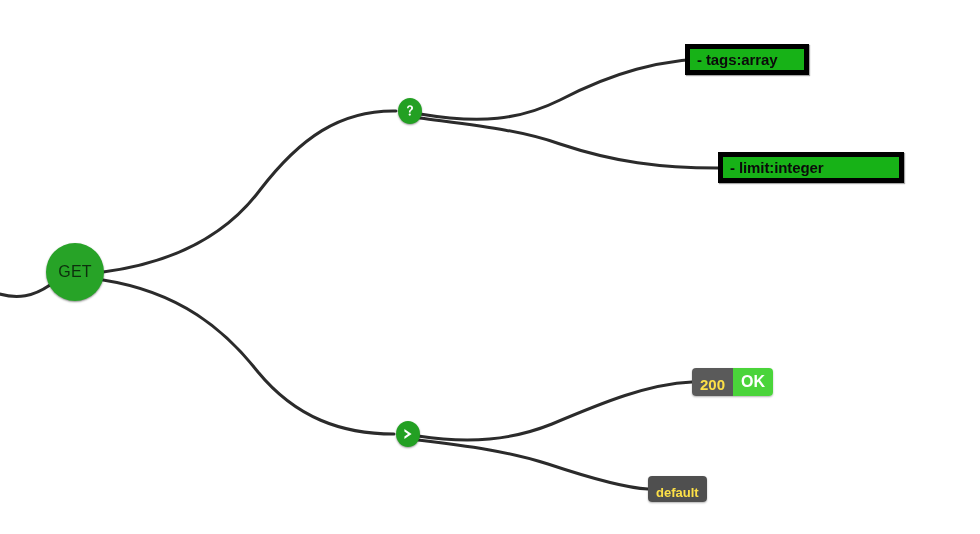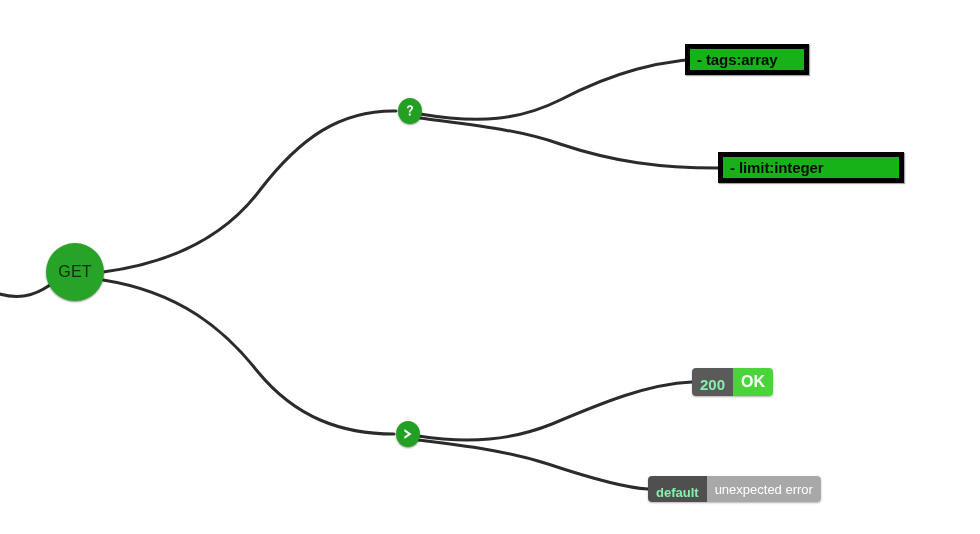--- a/index.html
+++ b/index.html
@@ -101,21 +101,21 @@
     border-radius: 4px;
     overflow: hidden;
     box-shadow: 0 1px 2px rgba(0,0,0,0.3);
     box-sizing: border-box;
   }
   .resp-badge .code {
     display: flex;
     align-items: center;
     justify-content: center;
     background: #5a5a5a;
-    color: #86efac;
+    color: #fde047;
     font-weight: bold;
     padding: 16px 8px;
     white-space: nowrap;
     line-height: 1;
   }
   .resp-badge .desc {
     display: flex;
     align-items: center;
     justify-content: center;
     color: #ffffff;
@@ -184,16 +184,15 @@
     <span class="param-text">- limit:integer</span>
   </div>
 
   <div class="resp-badge ok" id="badge-200">
     <span class="code">200</span>
     <span class="desc">OK</span>
   </div>
 
   <div class="resp-badge err" id="badge-default">
     <span class="code">default</span>
-    <span class="desc">unexpected error</span>
   </div>
 
 </div>
 
 </body></html>

